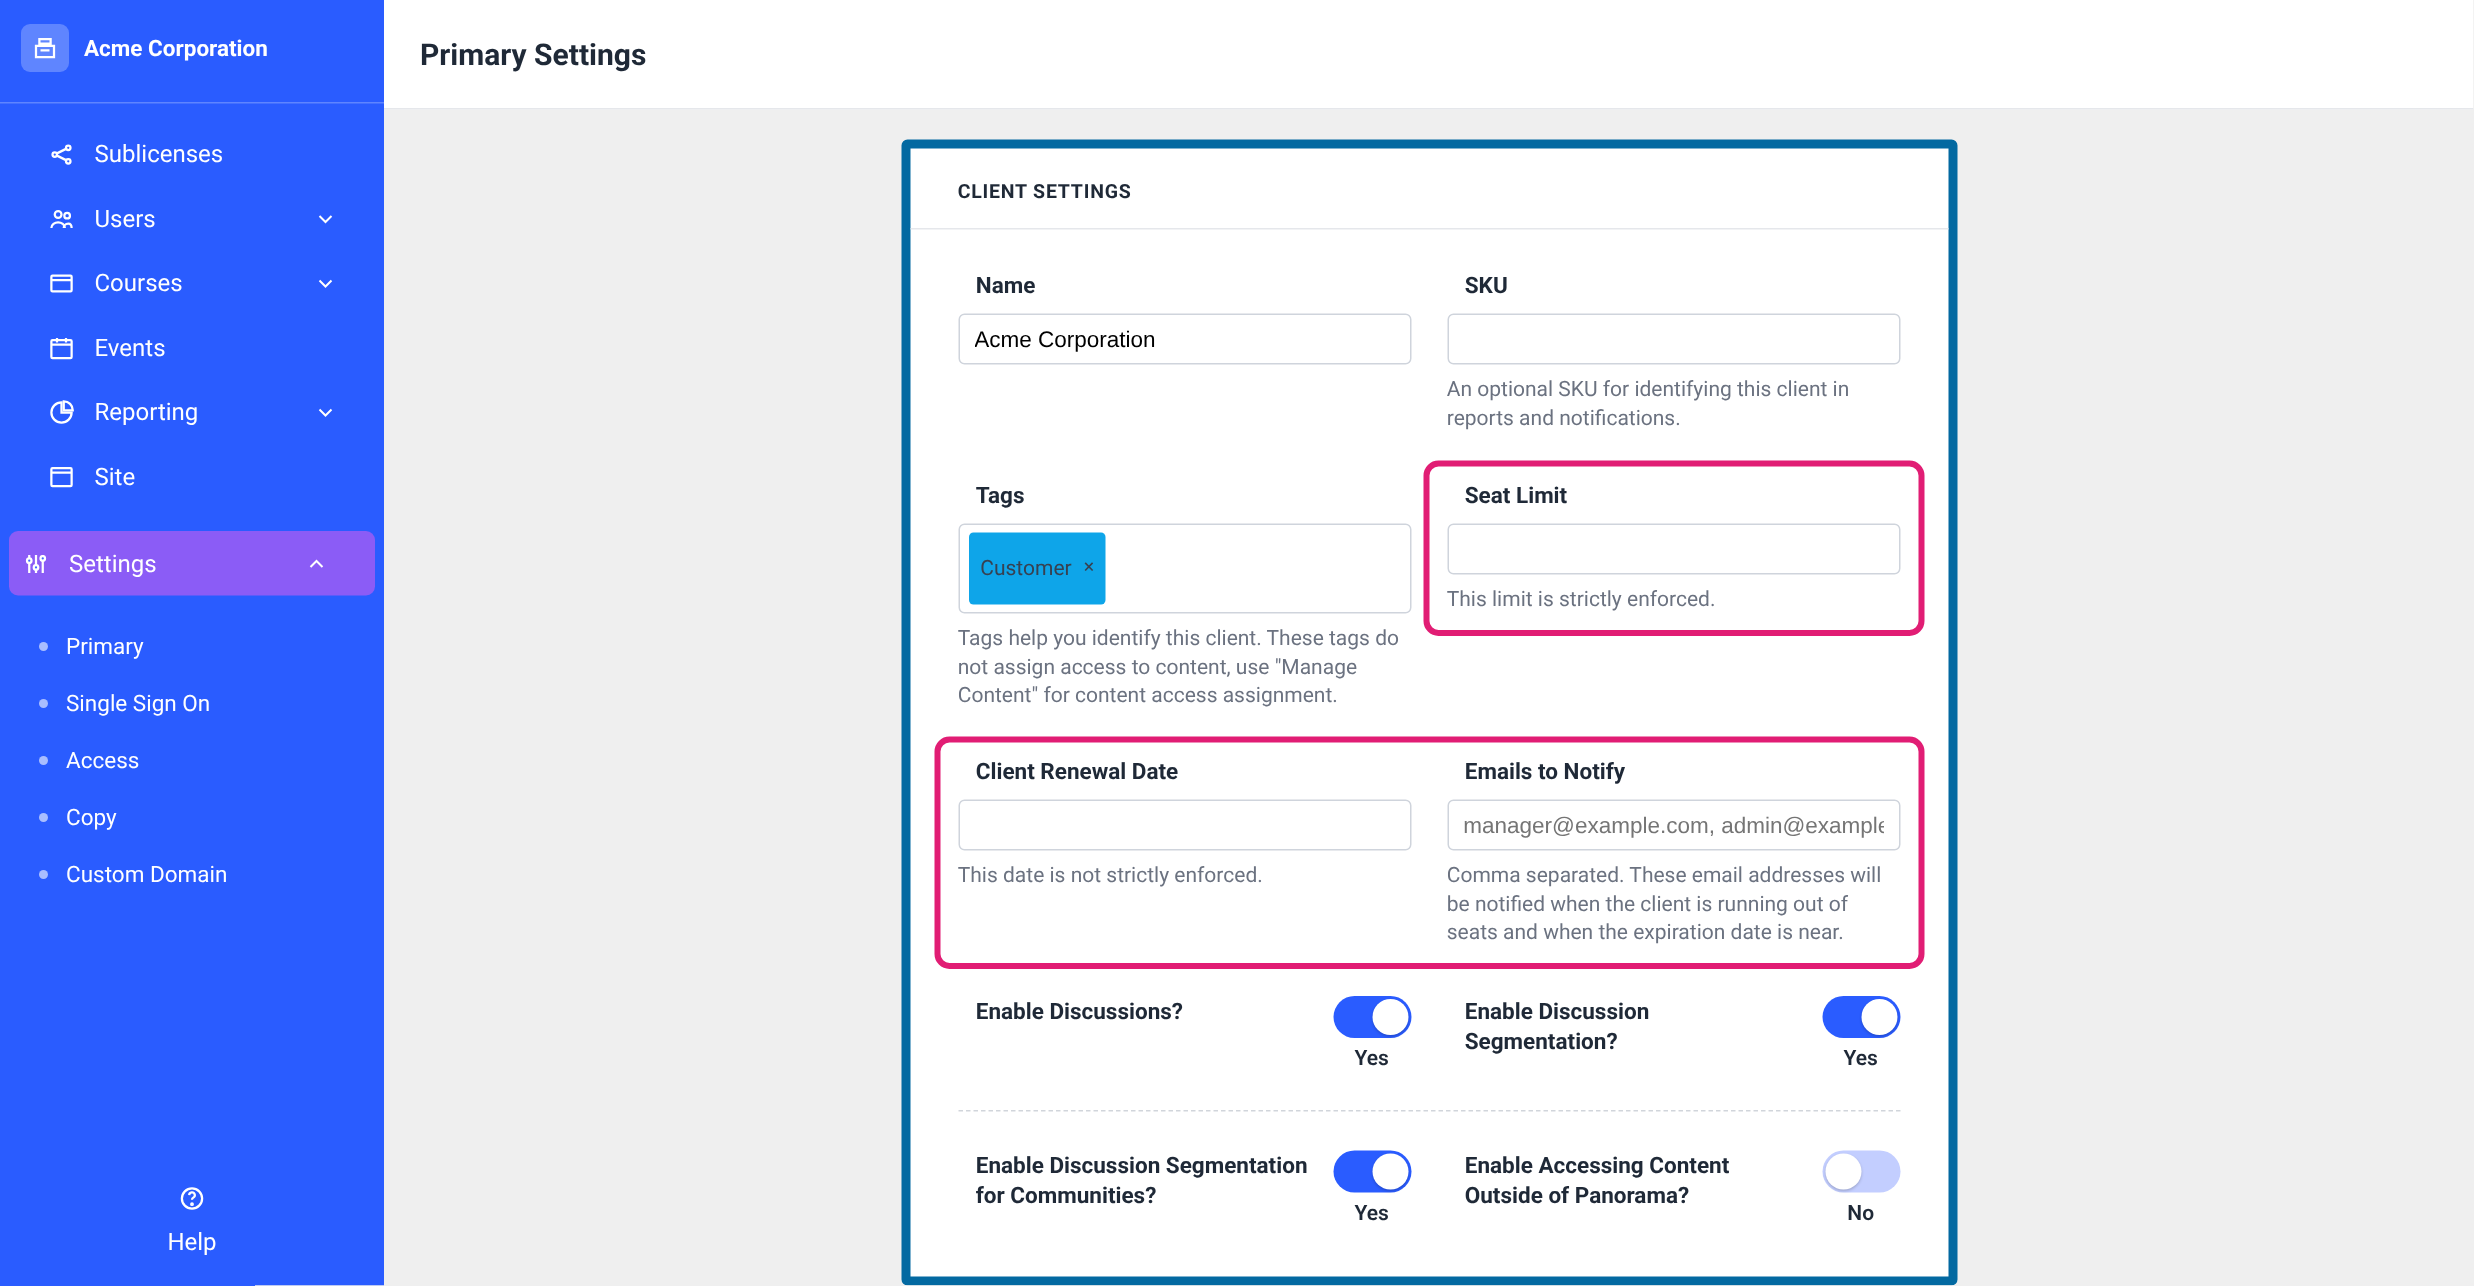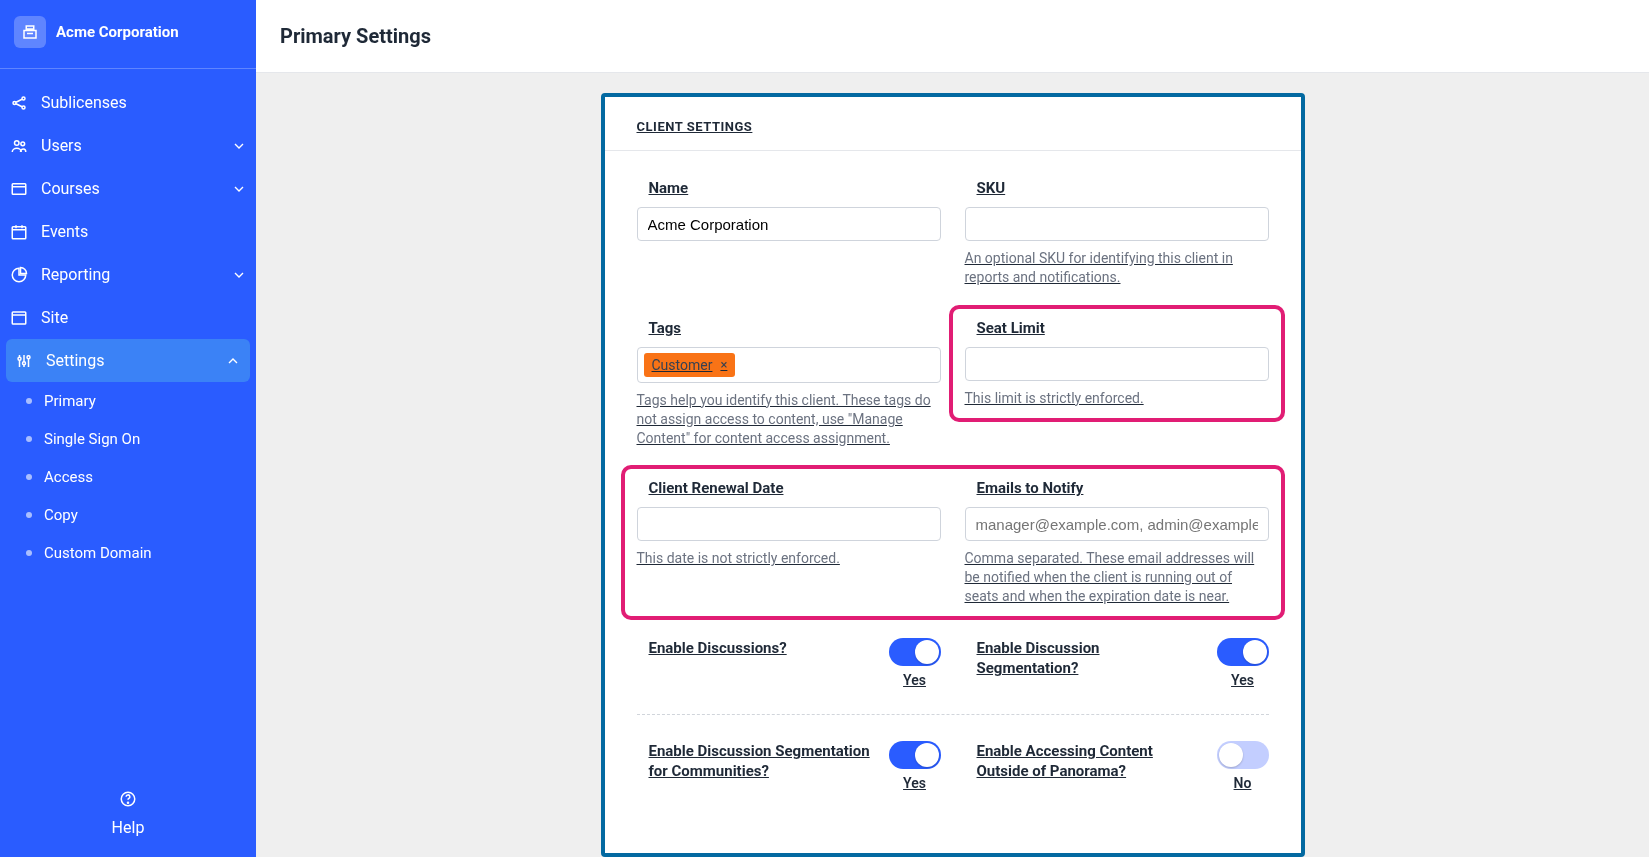--- a/index.html
+++ b/index.html
@@ -7,48 +7,48 @@
 .app { display: flex; width: 1649px; height: 857px; overflow: hidden; }
 
 
 .sidebar { width: 256px; background: #2a5cff; color: #fff; display: flex; flex-direction: column; flex-shrink: 0; }
 .brand { display: flex; align-items: center; gap: 10px; padding: 16px 14px; }
 .brand-logo { width: 32px; height: 32px; background: rgba(255,255,255,0.25); border-radius: 6px; display: flex; align-items: center; justify-content: center; }
 .brand-name { font-weight: 700; font-size: 15px; }
 .side-sep { height: 1px; background: rgba(255,255,255,0.25); margin: 4px 0 6px; }
 
 .nav { flex: 1; overflow-y: auto; padding-top: 6px; }
-.nav-item { display: flex; align-items: center; gap: 12px; padding: 12px 9px; cursor: pointer; font-size: 16px; position: relative; }
-.nav-item.active { background: #3b82f6; border-radius: 6px; margin: 0 6px; padding-left: 8px; }
+.nav-item { display: flex; align-items: center; gap: 12px; padding: 12px 31px; cursor: pointer; font-size: 16px; position: relative; }
+.nav-item.active { background: #8b5cf6; border-radius: 6px; margin: 15px 6px; padding-left: 8px; }
 .nav-item .chev { margin-left: auto; }
 .nav-item .nav-icon { width: 20px; display:flex; align-items:center; justify-content:center; }
 .nav-item svg { stroke: #fff; }
 .sub-item { display: flex; align-items: center; gap: 12px; padding: 10px 14px 10px 26px; cursor: pointer; font-size: 15px; }
 .sub-item::before { content: ""; width: 6px; height: 6px; border-radius: 50%; background: rgba(255,255,255,0.6); }
 
 .help { display: flex; align-items: center; gap: 10px; padding: 18px 14px 20px; cursor: pointer; font-size: 16px; flex-direction: column; }
 
 
 .main { flex: 1; background: #efefef; display: flex; flex-direction: column; }
 .topbar { background: #fff; border-bottom: 1px solid #e5e7eb; padding: 24px 24px; }
 .topbar h1 { font-size: 20px; font-weight: 700; }
 
 .content { flex:1; overflow:auto; display:flex; justify-content:center; padding-top: 20px; }
-.card { width: 704px; background:#fff; border:4px solid #0369a1; border-radius:4px;text-decoration:underline; }
+.card { width: 704px; background:#fff; border:6px solid #0369a1; border-radius:4px; }
 .card-head { padding: 22px 32px 16px; border-bottom:1px solid #e5e7eb; font-size:13px; font-weight:700; letter-spacing:0.04em; }
 .card-body { padding: 28px 32px 10px; }
 
 .row { display:flex; gap:24px; margin-bottom: 32px; }
 .col { flex:1; min-width:0; }
 .label { font-weight:700; font-size:15px; margin-bottom:10px; display:block;padding-left:12px; }
 .input { width:100%; height:34px; border:1px solid #cfd4dc; border-radius:4px; padding:0 10px; font-size:15px; }
 .help-text { font-size:14px; color:#6b7280; margin-top:8px; line-height:1.35; }
 
 .tag-box { border:1px solid #cfd4dc; border-radius:4px; padding:5px 6px; display:flex; flex-wrap:wrap; gap:6px; min-height:36px; }
-.tag { background:#f97316; border-radius:3px; padding:1px 8px; font-size:14px; display:inline-flex; align-items:center; gap:8px; color:#374151; }
+.tag { background:#0ea5e9; border-radius:3px; padding:16px 8px; font-size:14px; display:inline-flex; align-items:flex-start; gap:8px; color:#374151; }
 .tag .x { cursor:pointer; font-size:13px; color:#374151; }
 
 .highlight { outline:4px solid #e11d74; border-radius:6px; padding: 10px 12px; margin: -10px -12px 22px; }
 .hl-row { display:flex; gap:24px; }
 
 .hr-dashed { border:none; border-top:1px dashed #d1d5db; margin: 0 0 26px; }
 
 .toggle-row { display:flex; gap:24px; margin-bottom:26px; }
 .toggle-col { flex:1; display:flex; align-items:flex-start; gap:16px; }
 .toggle-col .label { margin-bottom:0; flex:1; line-height:1.35; }

